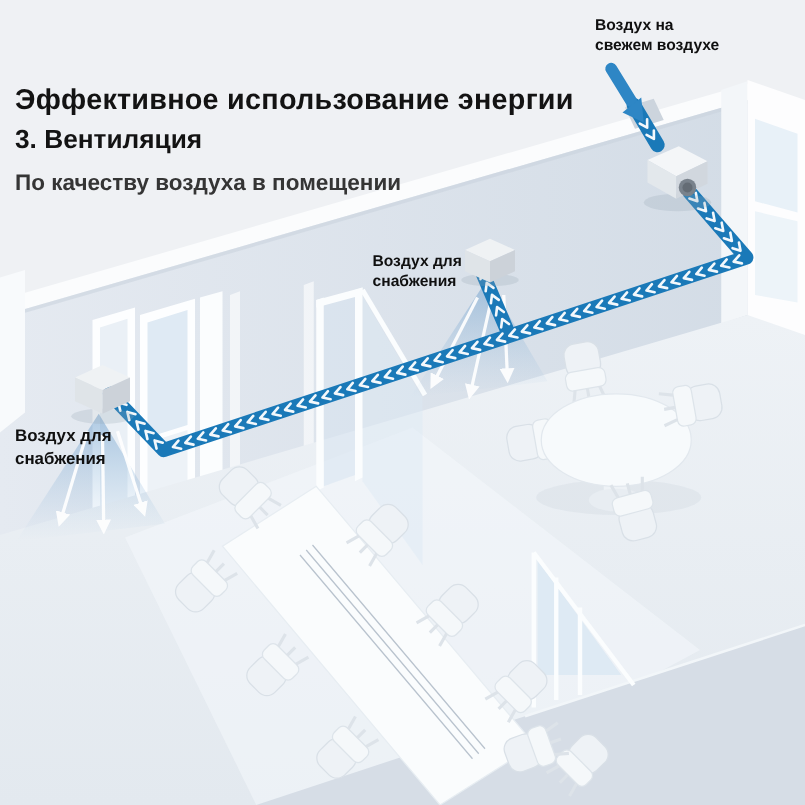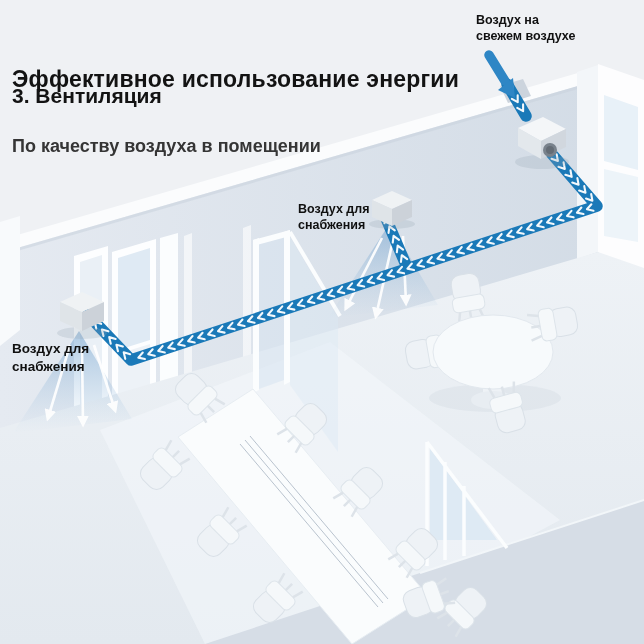--- a/index.html
+++ b/index.html
@@ -4,21 +4,21 @@
 <style>
   html,body{margin:0;padding:0;background:#fff;}
   .stage{
     position:relative;width:644px;height:644px;overflow:hidden;
     font-family:"Liberation Sans","DejaVu Sans",sans-serif;
     background:linear-gradient(180deg,#f1f3f6 0%,#edf0f4 40%,#e9edf2 100%);
   }
   .stage svg{position:absolute;left:0;top:0;}
   .lbl{position:absolute;color:#121212;white-space:nowrap;}
   .title{left:12px;top:50px;font-size:23px;font-weight:bold;color:#131313;letter-spacing:.2px;margin-top:16px;}
-  .subtitle{left:12px;top:84px;font-size:21px;font-weight:bold;color:#131313;}
+  .subtitle{left:12px;top:100px;font-size:21px;font-weight:bold;color:#131313;}
   .desc{left:12px;top:136px;font-size:18px;font-weight:700;color:#353535;}
   .small-label{font-size:12.5px;font-weight:bold;line-height:16px;color:#101010;}
   .lbl-fresh{left:476px;top:12px;}
   .lbl-supply-mid{left:298px;top:201px;}
   .lbl-supply-left{left:12px;top:340px;font-size:13.5px;line-height:18px;}
   .duct{fill:none;stroke:#1a79b8;stroke-width:11.5;stroke-linecap:round;stroke-linejoin:round;}
   #chevrons path{fill:none;stroke:#ffffff;stroke-width:2.1;stroke-linecap:round;stroke-linejoin:round;opacity:.95;}
   .fan-arrow{stroke:#ffffff;stroke-width:2.6;fill:none;opacity:.92;}
 </style>
 </head>

